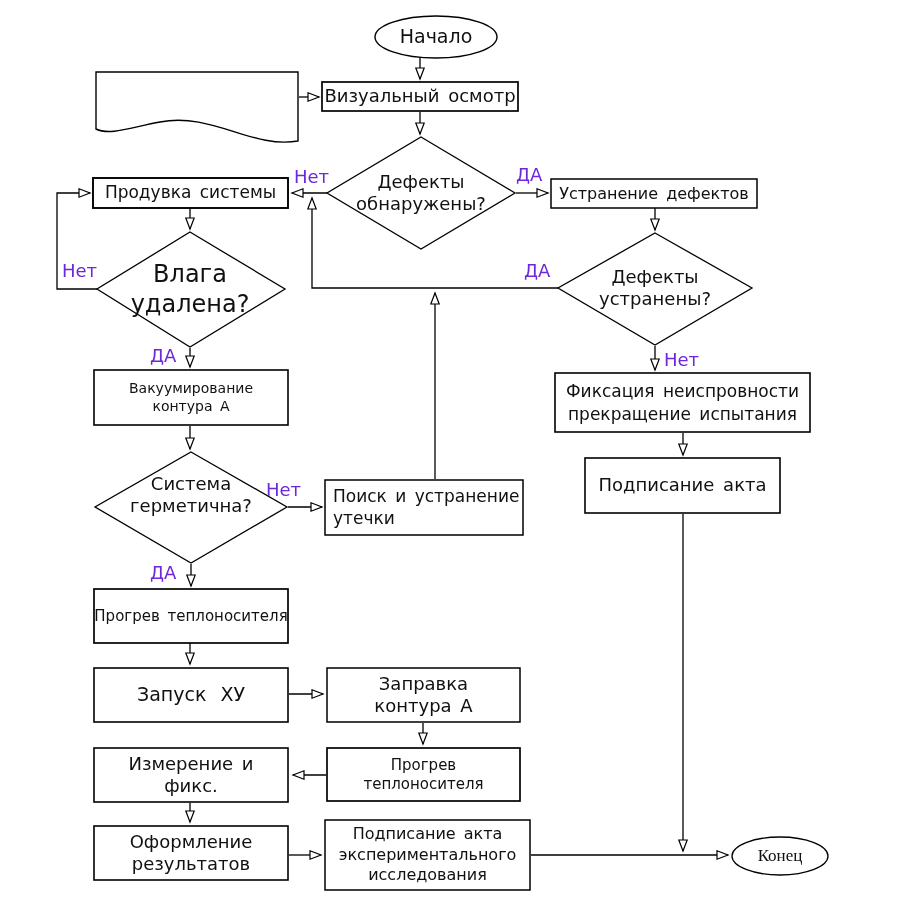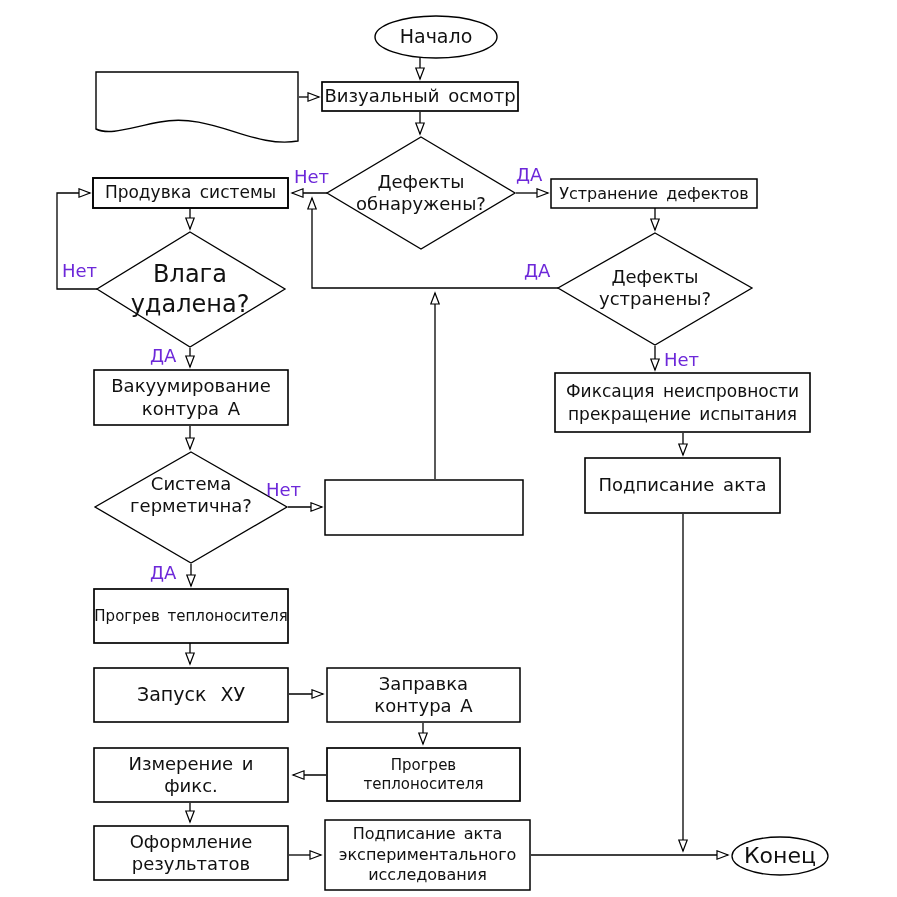--- a/index.html
+++ b/index.html
@@ -83,40 +83,42 @@
   <div class="t" style="left:376px; top:16px; width:120px; height:42px; font-size:19px;text-align:center;">Начало</div>
   <div class="t" style="left:322px; top:82px; width:196px; height:29px; font-size:18px;">Визуальный осмотр</div>
   <div class="t" style="left:337px; top:155px; width:168px; height:76px; font-size:18px;">Дефекты
 обнаружены?</div>
   <div class="t" style="left:93px; top:178px; width:195px; height:30px; font-size:17px;">Продувка системы</div>
   <div class="t" style="left:551px; top:179px; width:206px; height:29px; font-size:16px;">Устранение дефектов</div>
   <div class="t" style="left:110px; top:252px; width:160px; height:74px; font-size:24px;">Влага
 удалена?</div>
   <div class="t" style="left:570px; top:252px; width:170px; height:72px; font-size:18px;">Дефекты
 устранены?</div>
-  <div class="t" style="left:94px; top:370px; width:194px; height:55px; font-size:18px;">Вакуумирование
+  <div class="t" style="left:94px; top:370px; width:194px; height:55px; font-size:14px;">Вакуумирование
 контура А</div>
   <div class="t" style="left:555px; top:373px; width:255px; height:59px; font-size:17px; line-height:1.35;">Фиксация неиспровности
 прекращение испытания</div>
   <div class="t" style="left:585px; top:458px; width:195px; height:55px; font-size:18px;">Подписание акта</div>
   <div class="t" style="left:106px; top:459px; width:170px; height:72px; font-size:18px;">Система
 герметична?</div>
+  <div class="t left" style="left:333px; top:480px; width:188px; height:55px; font-size:17px;">Поиск и устранение
+утечки</div>
   <div class="t" style="left:94px; top:589px; width:194px; height:54px; font-size:15px;">Прогрев теплоносителя</div>
   <div class="t" style="left:94px; top:668px; width:194px; height:54px; font-size:19px; word-spacing:8px;">Запуск ХУ</div>
   <div class="t" style="left:327px; top:668px; width:193px; height:54px; font-size:18px;">Заправка
 контура А</div>
   <div class="t" style="left:327px; top:748px; width:193px; height:53px; font-size:15px;">Прогрев теплоносителя</div>
   <div class="t" style="left:94px; top:748px; width:194px; height:54px; font-size:18px;">Измерение и
 фикс.</div>
   <div class="t" style="left:94px; top:826px; width:194px; height:54px; font-size:18px;">Оформление
 результатов</div>
   <div class="t" style="left:325px; top:820px; width:205px; height:70px; font-size:16px; line-height:1.3;">Подписание акта
 экспериментального
 исследования</div>
-  <div class="t" style="left:732px; top:837px; width:96px; height:38px; font-size:22px;">Конец</div>
+  <div class="t" style="left:732px; top:837px; width:96px; height:38px; font-size:17px;font-family:Liberation Serif, serif;">Конец</div>
 
   <div class="lbl" style="left:294px; top:166px;">Нет</div>
   <div class="lbl" style="left:516px; top:164px;">ДА</div>
   <div class="lbl" style="left:62px; top:260px;">Нет</div>
   <div class="lbl" style="left:150px; top:345px;">ДА</div>
   <div class="lbl" style="left:524px; top:260px;">ДА</div>
   <div class="lbl" style="left:664px; top:349px;">Нет</div>
   <div class="lbl" style="left:266px; top:479px;">Нет</div>
   <div class="lbl" style="left:150px; top:562px;">ДА</div>
 

